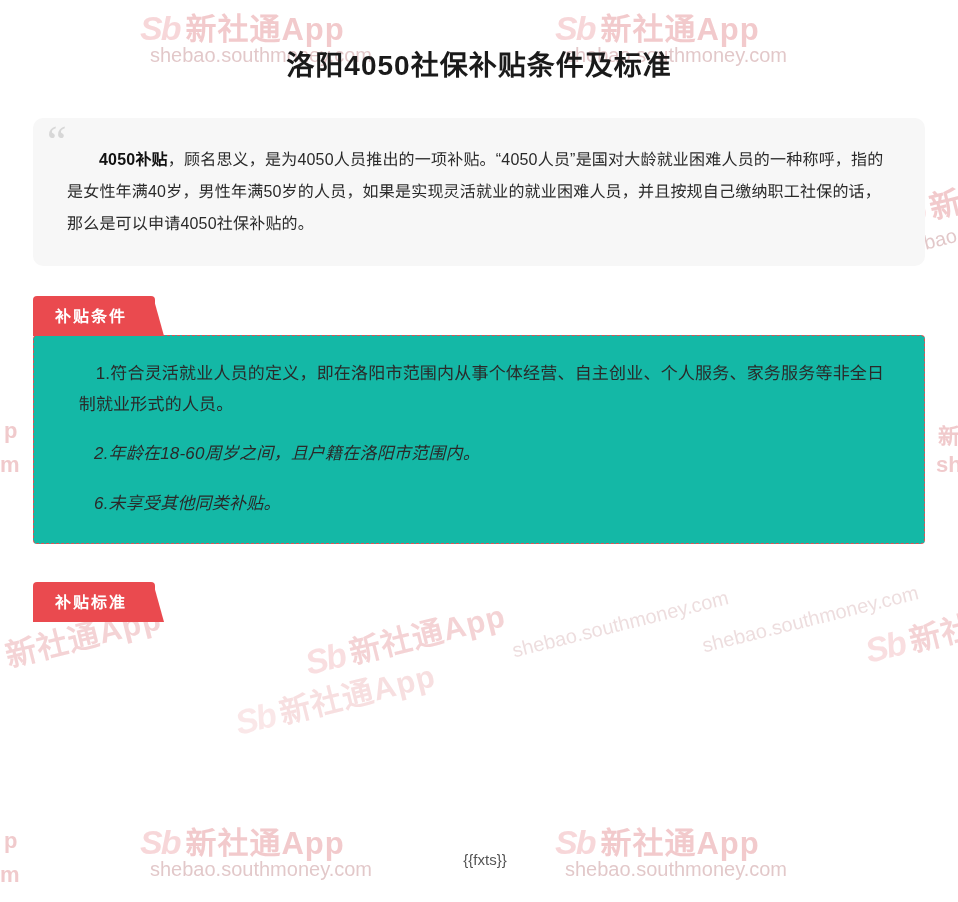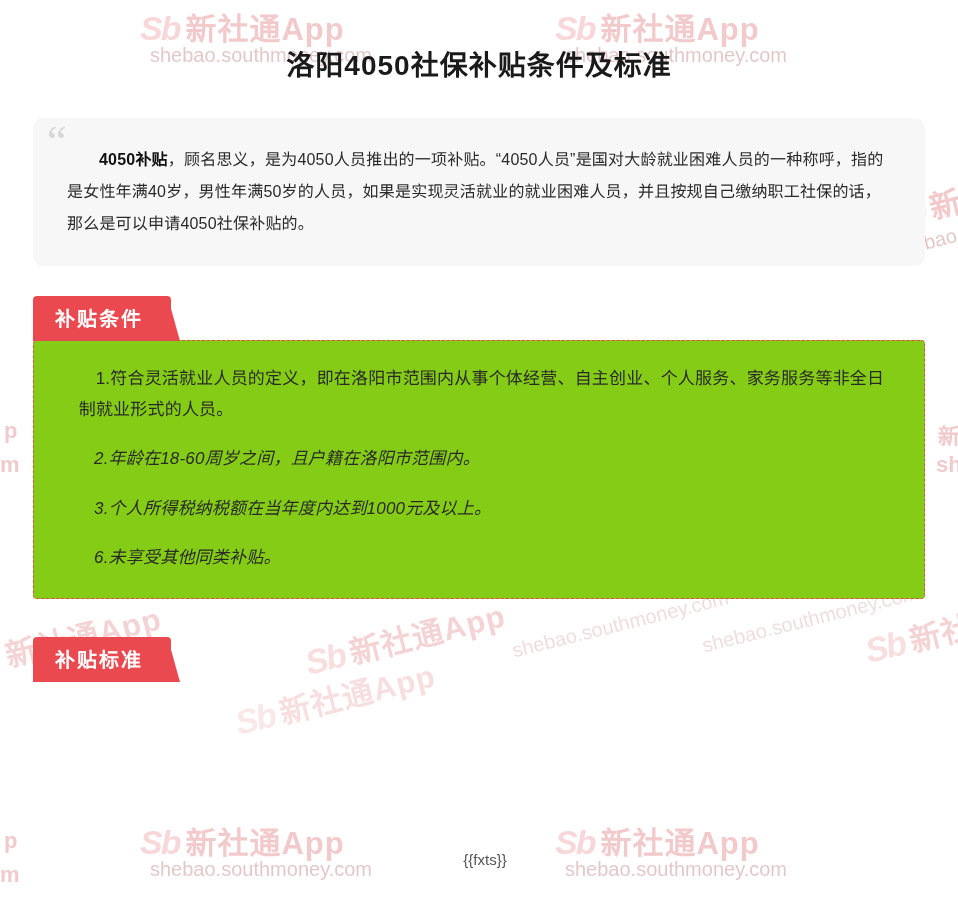--- a/index.html
+++ b/index.html
@@ -111,41 +111,41 @@
   }
 
   
   .section {
     margin: 0 8px 16px 8px;
   }
   .section-head {
     display: inline-block;
     background: #ea4a4f;
     color: #ffffff;
-    font-size: 20px;
+    font-size: 16px;
     font-weight: bold;
     padding: 7px 28px 9px 22px;
     border-radius: 4px 4px 0 0;
     position: relative;
     letter-spacing: 2px;
     box-shadow: 0 0 0 0 rgba(0,0,0,0);
   }
   .section-head:after {
     content: "";
     position: absolute;
     right: -9px;
     bottom: 0;
     width: 0;
     height: 0;
     border-left: 10px solid #ea4a4f;
     border-top: 36px solid transparent;
   }
   .section-body {
     border: 1px dashed #ea4a4f;
-    background: #84cc16;
+    background: #14b8a6;
     border-radius: 4px;
     padding: 22px 26px 24px 26px;
     margin-top: -1px;
   }
   .para {
     font-size: 17px;
     line-height: 1.85;
     color: #2a2a2a;
     margin: 0 0 18px 0;
     letter-spacing: .2px;
@@ -243,21 +243,20 @@
   <div class="intro-card">
     <span class="quote-mark">“</span>
     <p class="intro-text"><b>4050补贴</b><span>，顾名思义，是为4050人员推出的一项补贴。“4050人员”是国对大龄就业困难人员的一种称呼，指的是女性年满40岁，男性年满50岁的人员，如果是实现灵活就业的就业困难人员，并且按规自己缴纳职工社保的话，那么是可以申请4050社保补贴的。</span></p>
   </div>
 
   <div class="section">
     <div class="section-head">补贴条件</div>
     <div class="section-body">
       <p class="para hang">1.符合灵活就业人员的定义，即在洛阳市范围内从事个体经营、自主创业、个人服务、家务服务等非全日制就业形式的人员。</p>
       <p class="para indent">2.年龄在18-60周岁之间，且户籍在洛阳市范围内。</p>
-      <p class="para indent">3.个人所得税纳税额在当年度内达到1000元及以上。</p>
       <p class="para indent">6.未享受其他同类补贴。</p>
     </div>
   </div>
 
   <div class="section-gap"></div>
 
   <div class="section">
     <div class="section-head">补贴标准</div>
   </div>
 

